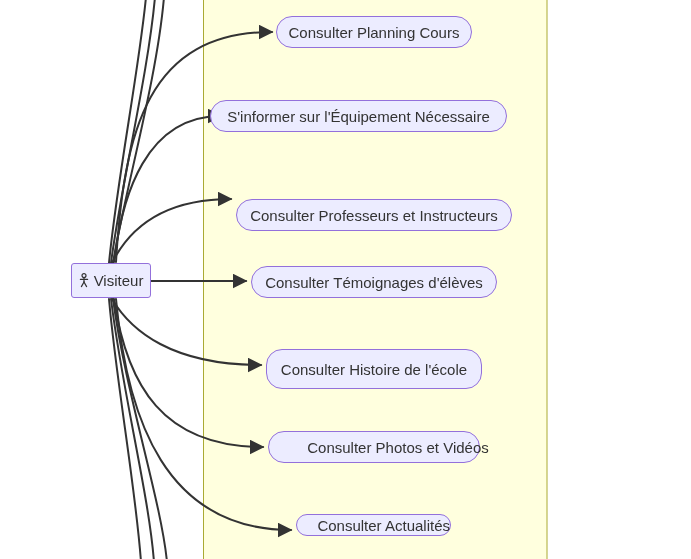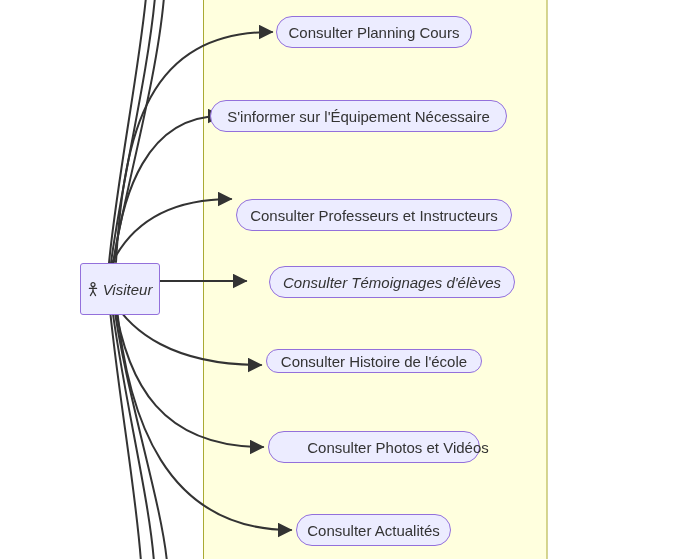--- a/index.html
+++ b/index.html
@@ -84,21 +84,21 @@
     <path class="edge" marker-end="url(#arrow)" d="M151,281 L246,281"></path>
     <path class="edge" marker-end="url(#arrow)" d="M112,299 C131,331 172,365 261,365"></path>
     <path class="edge" marker-end="url(#arrow)" d="M114,299 C127,386 163,447 263,447"></path>
     <path class="edge" marker-end="url(#arrow)" d="M116,299 C127,420 166,530 291,530"></path>
 
     <path class="edge" d="M109,299 C116,380 136,490 141,562"></path>
     <path class="edge" d="M111,299 C122,390 149,495 154,562"></path>
     <path class="edge" d="M113,299 C126,395 161,500 167,562"></path>
   </svg>
 
-  <div class="node actor" style="left:80px; top:263px; width:80px; height:52px;font-style:italic;">
+  <div class="node actor" style="left:71px; top:263px; width:80px; height:35px;">
     <svg class="person-icon" width="10" height="15" viewBox="0 0 10 15">
       <circle cx="5" cy="2.6" r="2"></circle>
       <line x1="5" y1="4.6" x2="5" y2="9"></line>
       <line x1="1.4" y1="6.4" x2="8.6" y2="6.4"></line>
       <line x1="5" y1="9" x2="2.4" y2="13.6"></line>
       <line x1="5" y1="9" x2="7.6" y2="13.6"></line>
     </svg>
     <span>Visiteur</span>
   </div>
 
@@ -107,29 +107,29 @@
   </div>
 
   <div class="node usecase" style="left:210px; top:100px; width:297px; height:32px;">
     <span>S'informer sur l'Équipement Nécessaire</span>
   </div>
 
   <div class="node usecase" style="left:236px; top:183px; width:276px; height:32px;margin-top:16px;">
     <span>Consulter Professeurs et Instructeurs</span>
   </div>
 
-  <div class="node usecase" style="left:269px; top:266px; width:246px; height:32px;font-style:italic;">
+  <div class="node usecase" style="left:251px; top:266px; width:246px; height:32px;">
     <span>Consulter Témoignages d'élèves</span>
   </div>
 
-  <div class="node usecase" style="left:266px; top:349px; width:216px; height:24px;">
+  <div class="node usecase" style="left:266px; top:349px; width:216px; height:40px;">
     <span>Consulter Histoire de l'école</span>
   </div>
 
   <div class="node usecase" style="left:268px; top:431px; width:212px; height:32px;padding-left:48px;">
     <span>Consulter Photos et Vidéos</span>
   </div>
 
-  <div class="node usecase" style="left:296px; top:514px; width:155px; height:32px;">
+  <div class="node usecase" style="left:296px; top:514px; width:155px; height:22px;justify-content:flex-end;">
     <span>Consulter Actualités</span>
   </div>
 
 </div>
 
 </body></html>

